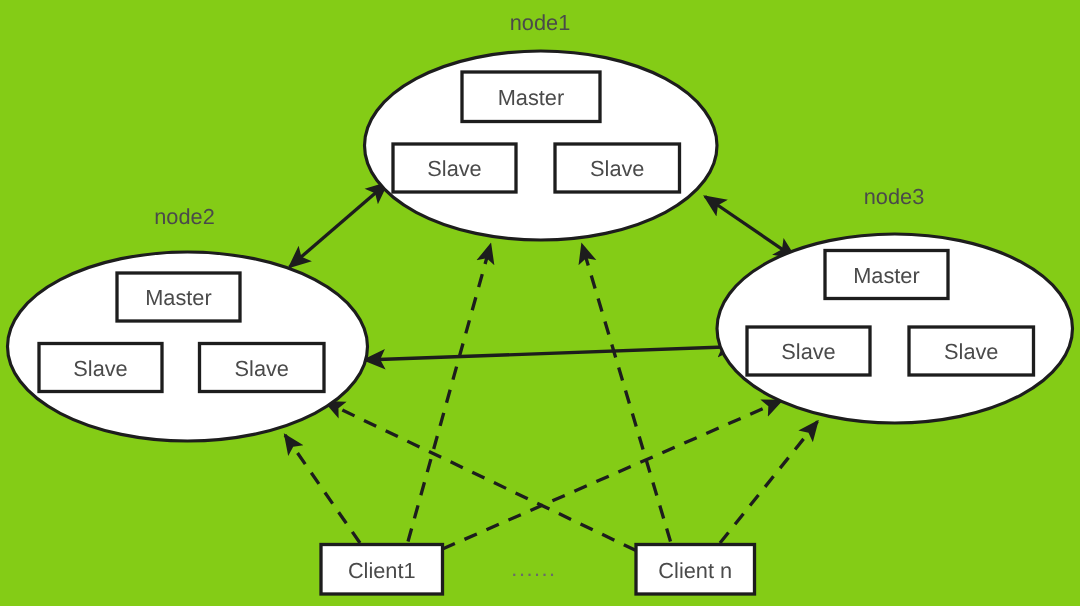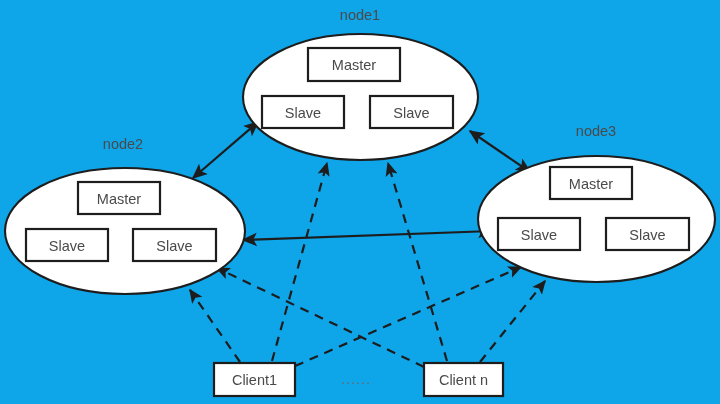--- a/index.html
+++ b/index.html
@@ -8,21 +8,21 @@
     padding: 0;
     background: #ffffff;
   }
   body {
     font-family: "Liberation Sans", sans-serif;
   }
   #diagram-root {
     position: relative;
     width: 720px;
     height: 404px;
-    background: #0ea5e9;
+    background: #84cc16;
     overflow: hidden;
   }
   svg.diagram-canvas {
     position: absolute;
     left: 0;
     top: 0;
     width: 720px;
     height: 404px;
     display: block;
   }

